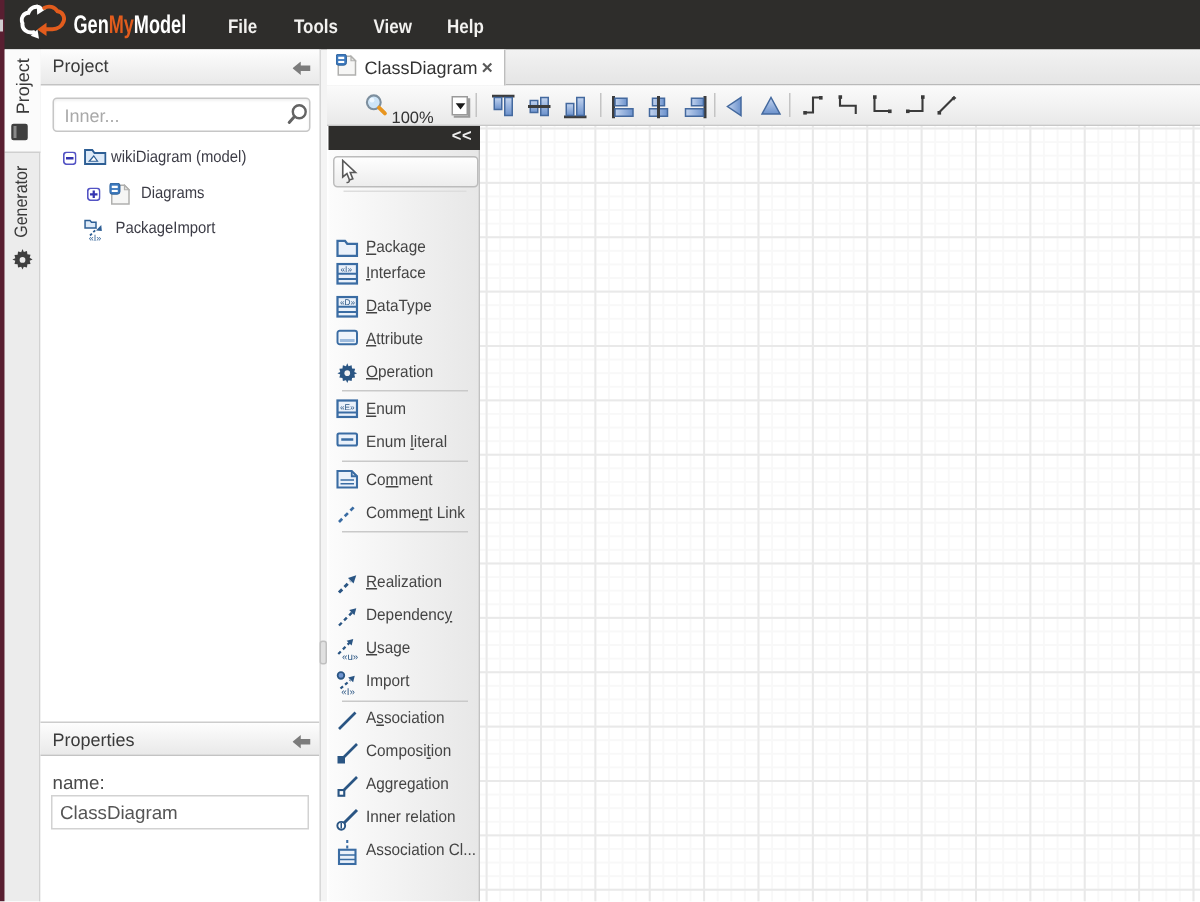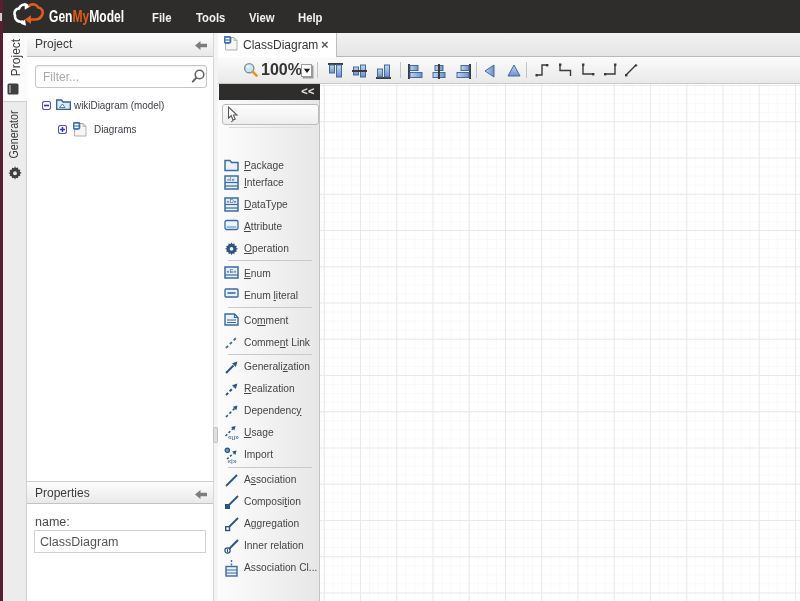--- a/index.html
+++ b/index.html
@@ -34,21 +34,21 @@
 
 
 #tabbar { left:218px; top:33px; width:582px; height:24px; background:linear-gradient(#f2f2f2,#e5e5e5); border-bottom:1px solid #b9b9b9; }
 #tab { left:218px; top:33px; width:119px; height:24px; background:#fff; border-right:1px solid #bdbdbd; z-index:2; }
 #tab .tlbl { position:absolute; left:25px; top:5px; font-size:12px; color:#333; }
 #tab .tclose { position:absolute; left:103px; top:4px; font-size:13px; color:#5a5a5a; font-weight:bold; }
 
 
 #toolbar { left:218px; top:57px; width:582px; height:27px; background:linear-gradient(#fbfbfb,#e9e9e9); border-bottom:1px solid #c8c8c8; }
 .tsep { position:absolute; top:5px; width:1px; height:16px; background:#c4c4c4; }
-#zoomtxt { position:absolute; left:43px; top:4px; font-size:16px; color:#333;font-weight:bold; }
+#zoomtxt { position:absolute; left:43px; top:16px; font-size:11px; color:#333; }
 
 
 #canvas { left:320px; top:84px; width:480px; height:517px; background-color:#fff;
   background-image:
     linear-gradient(to right, #e9e9e9 1px, transparent 1px),
     linear-gradient(to bottom, #e9e9e9 1px, transparent 1px),
     linear-gradient(to right, #f8f8f8 1px, transparent 1px),
     linear-gradient(to bottom, #f8f8f8 1px, transparent 1px);
   background-size:36.25px 36.25px,36.25px 36.25px,9.0625px 9.0625px,9.0625px 9.0625px;
   background-position:3.75px 1px,3.75px 1px,3.75px 1px,3.75px 1px;
@@ -105,21 +105,21 @@
 </div>
 
 <div class="abs" id="panel"></div>
 <div class="abs phead" style="left:27px;top:33px;width:186px;">
   <span class="ptitle">Project</span>
   <svg class="parrow" width="12" height="9" viewBox="0 0 12 9">
         <path d="M5.5 0 L5.5 2.7 L12 2.7 L12 6.3 L5.5 6.3 L5.5 9 L0 4.5 Z" fill="#7c7c7c"></path>
       </svg>
 </div>
 <div class="abs" id="filter">
-      <span class="ph">Filter...</span>
+      <span class="ph">Inner...</span>
   <svg style="position:absolute;right:1px;top:3px;" width="14" height="15" viewBox="0 0 14 15">
         <circle cx="8.5" cy="5.5" r="4.3" fill="none" stroke="#636363" stroke-width="1.6"></circle>
         <line x1="5.2" y1="8.8" x2="1.8" y2="12.6" stroke="#636363" stroke-width="2" stroke-linecap="round"></line>
       </svg>
 </div>
 
 <div class="abs treerow" style="top:96px;">
   <svg style="position:absolute;left:15px;top:5px;" width="9" height="9" viewBox="0 0 9 9">
         <rect x="0.5" y="0.5" width="8" height="8" rx="2" fill="#fff" stroke="#5353c4" stroke-width="1.1"></rect>
         <line x1="2" y1="4.5" x2="7" y2="4.5" stroke="#3434b0" stroke-width="1.6"></line>
@@ -137,20 +137,29 @@
         <line x1="4.5" y1="2" x2="4.5" y2="7" stroke="#3434b0" stroke-width="1.5"></line>
       </svg>
   <svg style="position:absolute;left:46px;top:2px;" width="14" height="15" viewBox="0 0 14 15">
         <path d="M1.5 1.5 L10 1.5 L13 4.5 L13 14 L1.5 14 Z" fill="#f6f6f5" stroke="#b0b0ae"></path>
         <path d="M10 1.5 L10 4.5 L13 4.5 Z" fill="#e6e6e4" stroke="#b0b0ae" stroke-width="0.8"></path>
         <rect x="0" y="0" width="7" height="7.5" rx="1.8" fill="#3b78bd" stroke="#2e5f95" stroke-width="0.6"></rect>
         <rect x="1.5" y="1.8" width="4" height="1.6" fill="#fff"></rect>
         <rect x="1.5" y="4.6" width="4" height="1.4" fill="#fff"></rect>
       </svg>
   <span class="lbl" style="left:67px;">Diagrams</span>
+</div>
+<div class="abs treerow" style="top:143px;">
+  <svg style="position:absolute;left:29px;top:3px;" width="15" height="15" viewBox="0 0 15 15">
+    <path d="M0.7 1 L4 1 L5 2.2 L8 2.2 L8 6 L0.7 6 Z" fill="#ddeaf8" stroke="#2e5f95"></path>
+    <path d="M4 11 L8.5 6.5" stroke="#2e5f95" stroke-width="1.2" stroke-dasharray="1.8 1.3"></path>
+    <path d="M11.5 4 L11.9 8 L8 7.6 L10.7 4.8 Z" fill="#2e5f95"></path>
+    <text x="3.2" y="14.5" font-size="6" fill="#2e5f95" font-family="Liberation Sans">«I»</text>
+  </svg>
+  <span class="lbl" style="left:50px;">PackageImport</span>
 </div>
 
 <div class="abs phead" style="left:27px;top:481px;width:186px;height:23px;border-top:1px solid #cccccc;">
   <span class="ptitle">Properties</span>
   <svg class="parrow" width="12" height="9" viewBox="0 0 12 9">
         <path d="M5.5 0 L5.5 2.7 L12 2.7 L12 6.3 L5.5 6.3 L5.5 9 L0 4.5 Z" fill="#7c7c7c"></path>
       </svg>
 </div>
 <div class="abs" style="left:35px;top:515px;font-size:12.5px;color:#4a4a4a;">name:</div>
 <div class="abs" style="left:34px;top:530px;width:172px;height:23px;border:1px solid #d2d2d2;background:#fff;">
@@ -337,27 +346,20 @@
       </svg>
   <span class="pl">Co<u>m</u>ment</span>
 </div>
 <div class="abs pitem" style="top:332px;">
   <svg class="ic" width="15" height="15" viewBox="0 0 15 15">
         <line x1="2" y1="13" x2="13" y2="2" stroke="#3a6ca3" stroke-width="1.8" stroke-dasharray="3 2.4"></line>
       </svg>
   <span class="pl">Comme<u>n</u>t Link</span>
 </div>
 <div class="abs psep" style="top:354px;"></div>
-<div class="abs pitem" style="top:356px;">
-  <svg class="ic" width="16" height="16" viewBox="0 0 16 16">
-        <line x1="2" y1="14" x2="9.5" y2="6.5" stroke="#2a5583" stroke-width="2"></line>
-        <path d="M13.5 2.5 L11.7 8 L8 4.3 Z" fill="#2a5583"></path>
-      </svg>
-  <span class="pl">Generali<u>z</u>ation</span>
-</div>
 <div class="abs pitem" style="top:378px;">
   <svg class="ic" width="16" height="16" viewBox="0 0 16 16">
         <line x1="2" y1="14" x2="9.5" y2="6.5" stroke="#2a5583" stroke-width="2" stroke-dasharray="3 2.2"></line>
         <path d="M13.5 2.5 L11.7 8 L8 4.3 Z" fill="#2a5583"></path>
       </svg>
   <span class="pl"><u>R</u>ealization</span>
 </div>
 <div class="abs pitem" style="top:400px;">
   <svg class="ic" width="16" height="16" viewBox="0 0 16 16">
         <line x1="2" y1="14" x2="11" y2="5" stroke="#2a5583" stroke-width="1.6" stroke-dasharray="2.6 2.2"></line>

